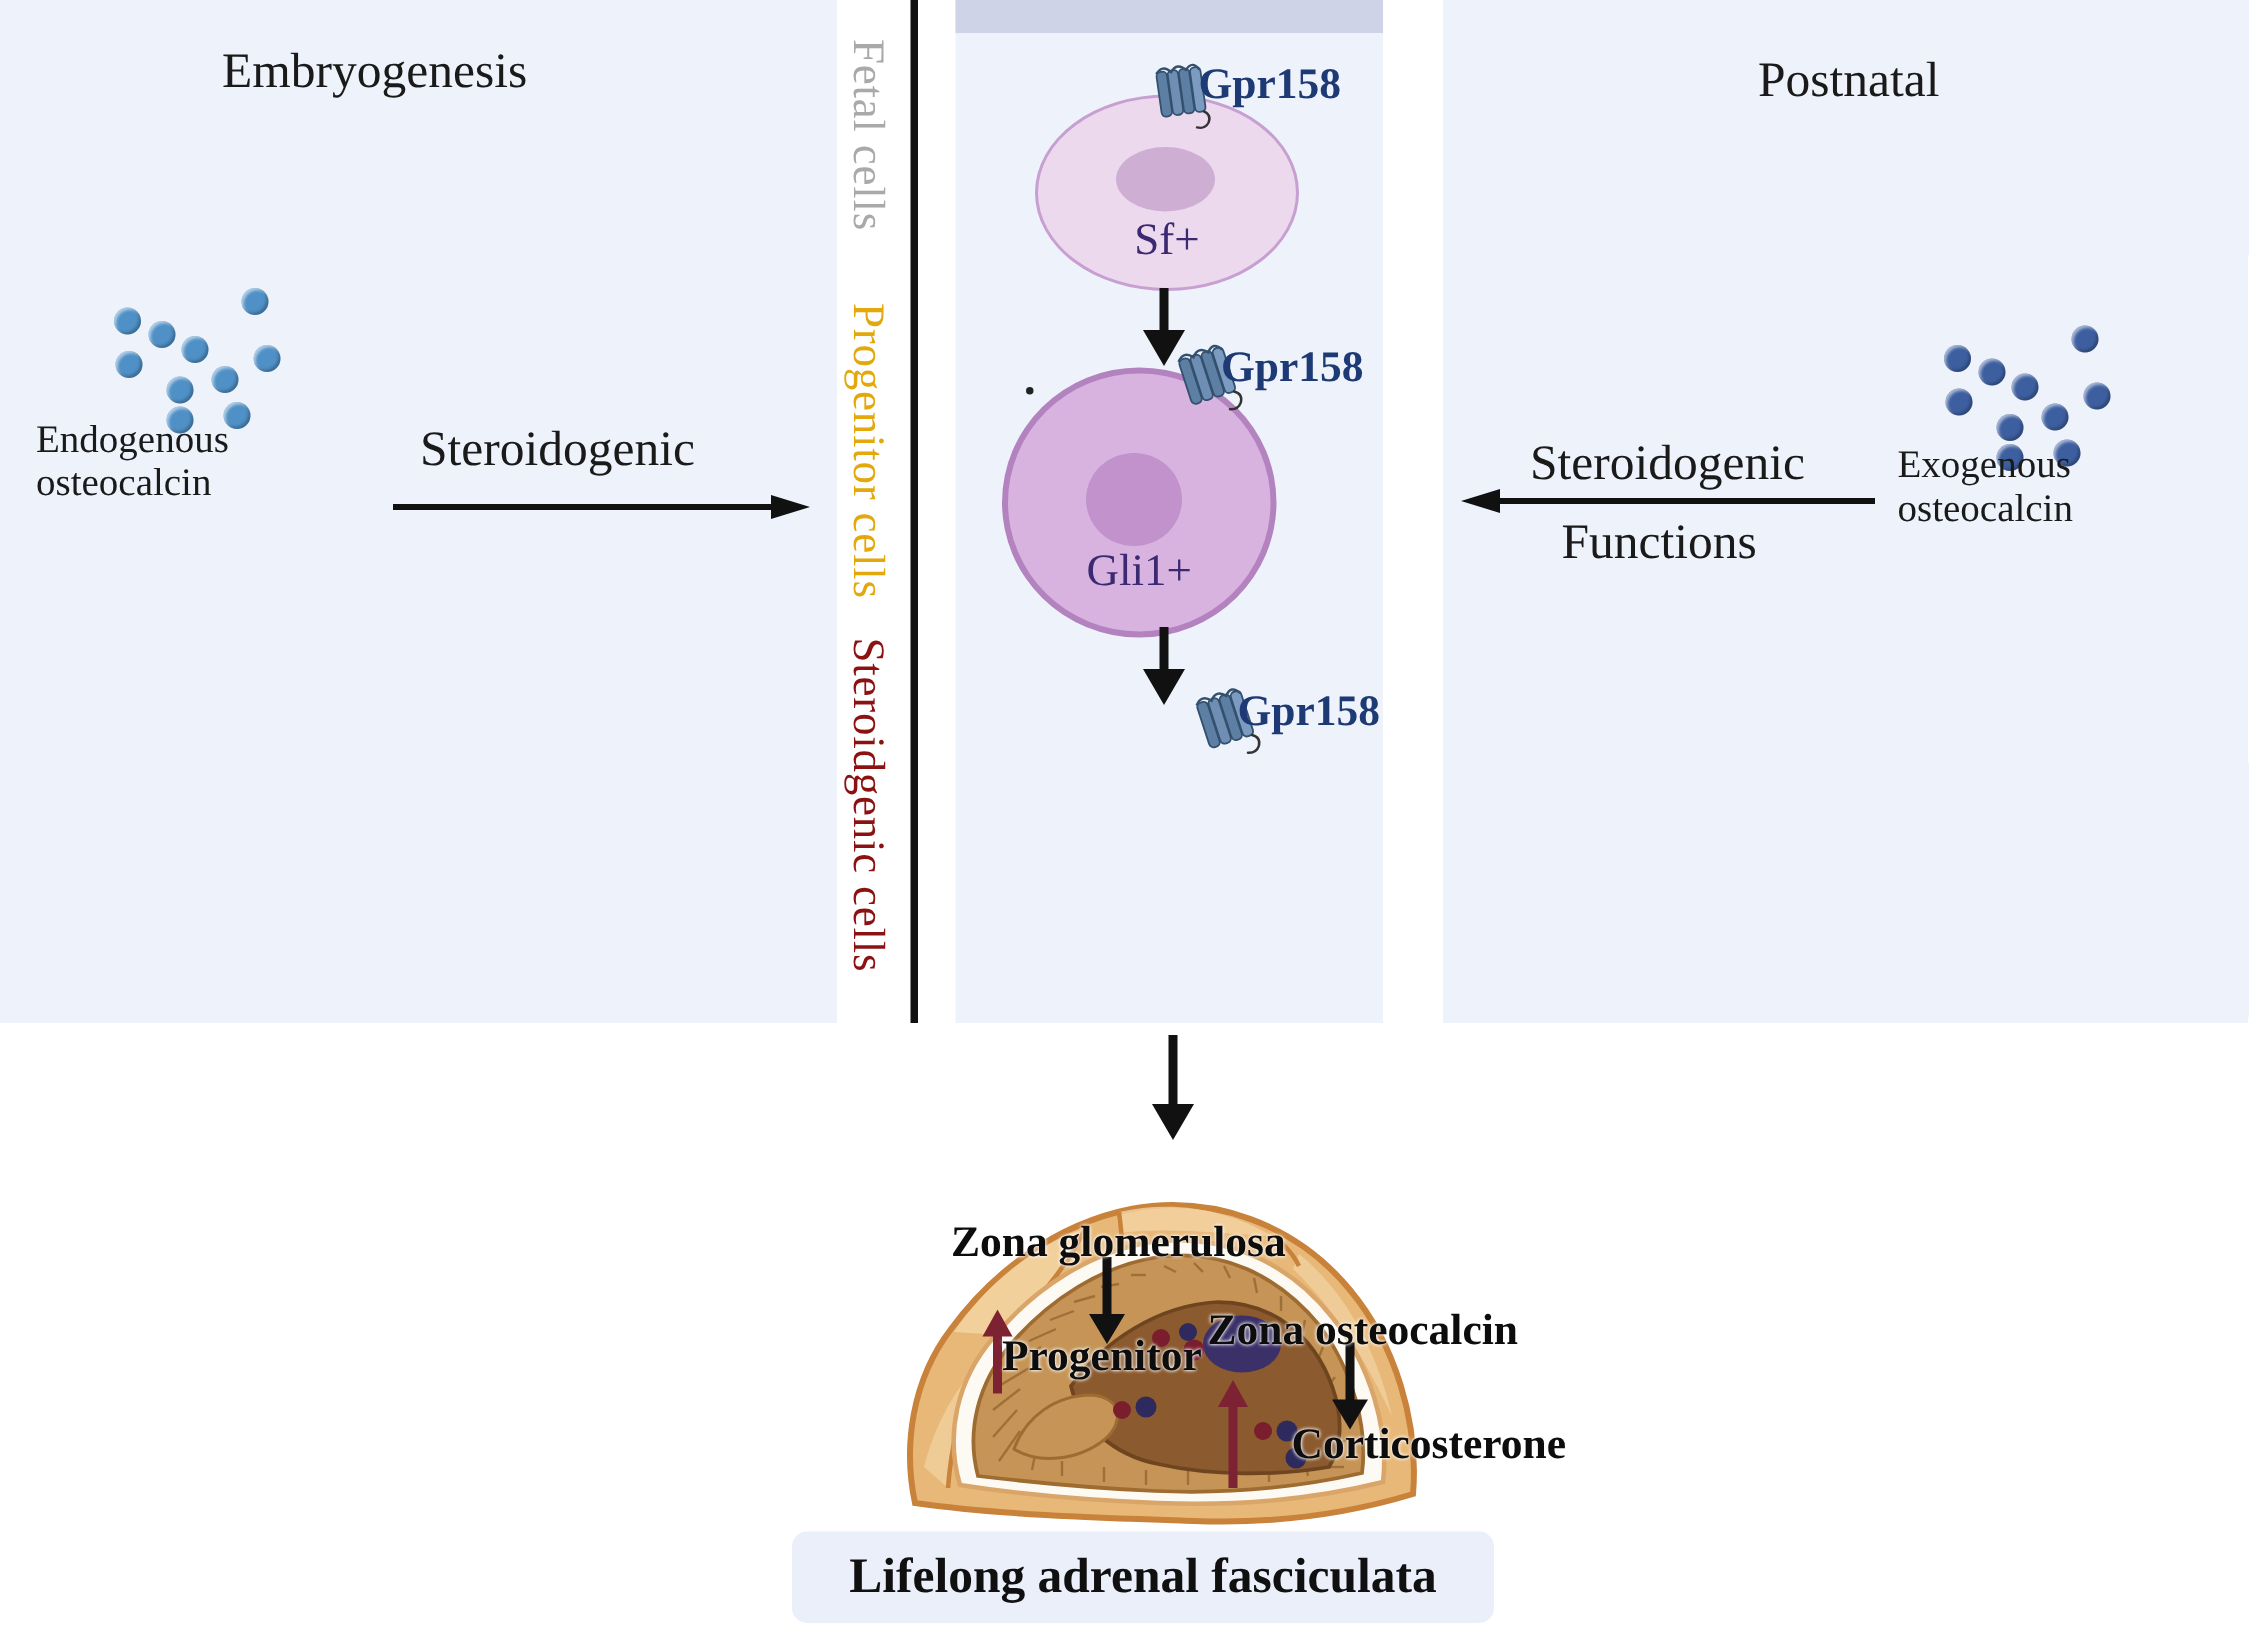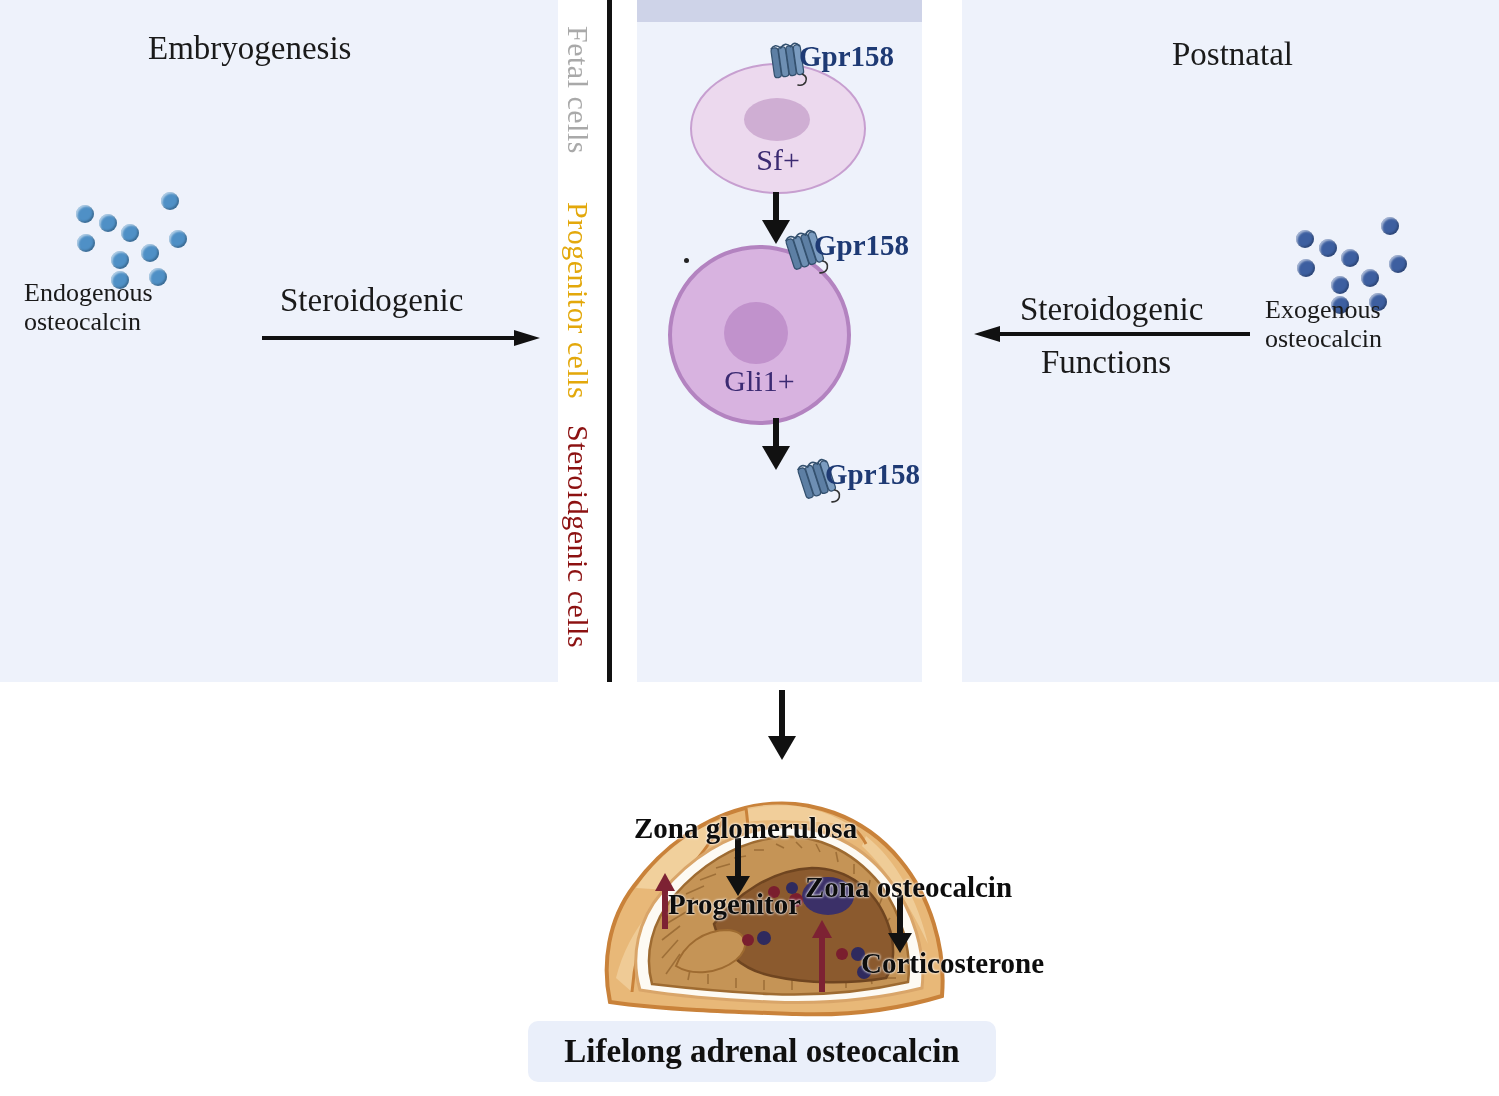--- a/index.html
+++ b/index.html
@@ -540,16 +540,16 @@
     <div class="shaft"></div>
     <div class="head"></div>
   </div>
 
   <div class="gland-label" id="label-zona-glomerulosa">Zona glomerulosa</div>
   <div class="gland-label" id="label-aldosterone">Progenitor</div>
   <div class="gland-label" id="label-zona-fasciculata">Zona osteocalcin</div>
   <div class="gland-label" id="label-corticosterone">Corticosterone</div>
 
   <div id="caption-box">
-    <div id="caption-text">Lifelong adrenal osteocalcin</div>
+    <div id="caption-text">Lifelong adrenal fasciculata</div>
   </div>
 
 </div>
 
 </body></html>

